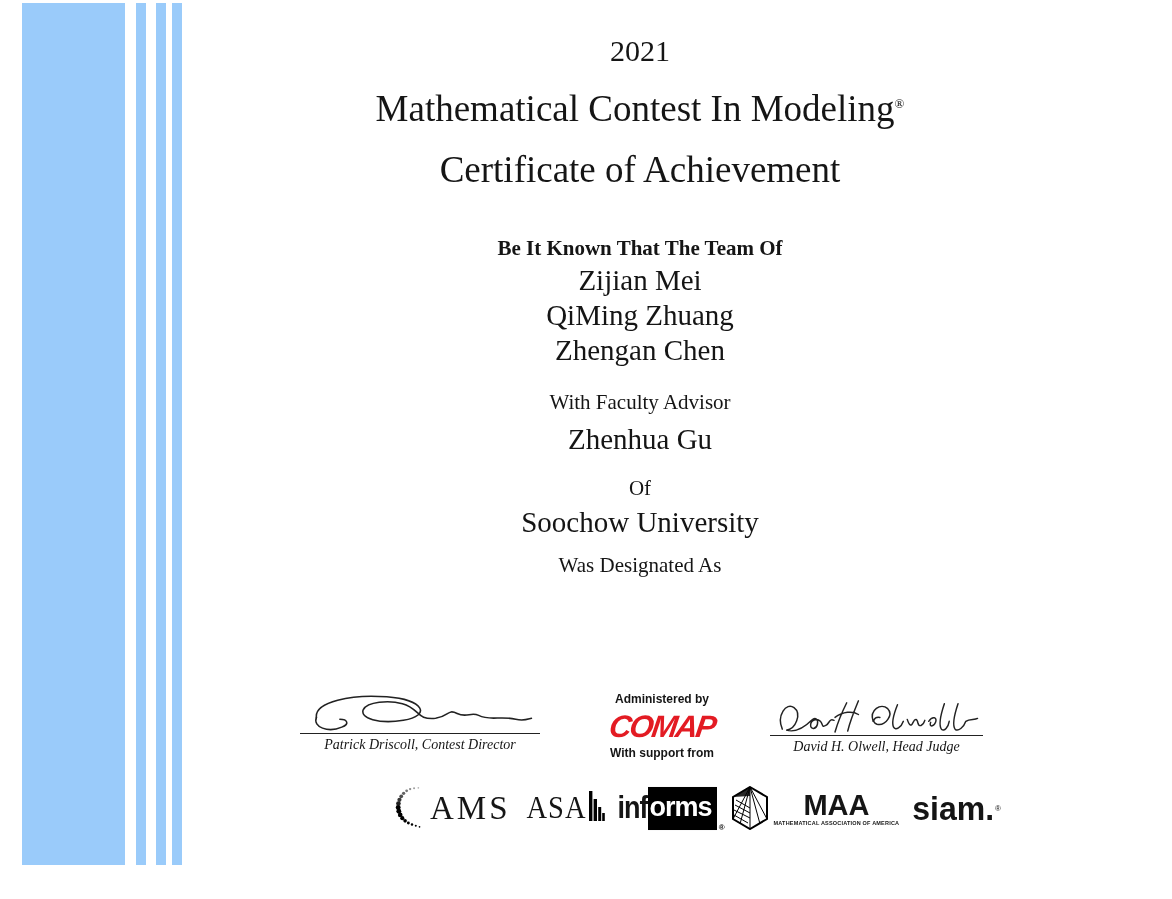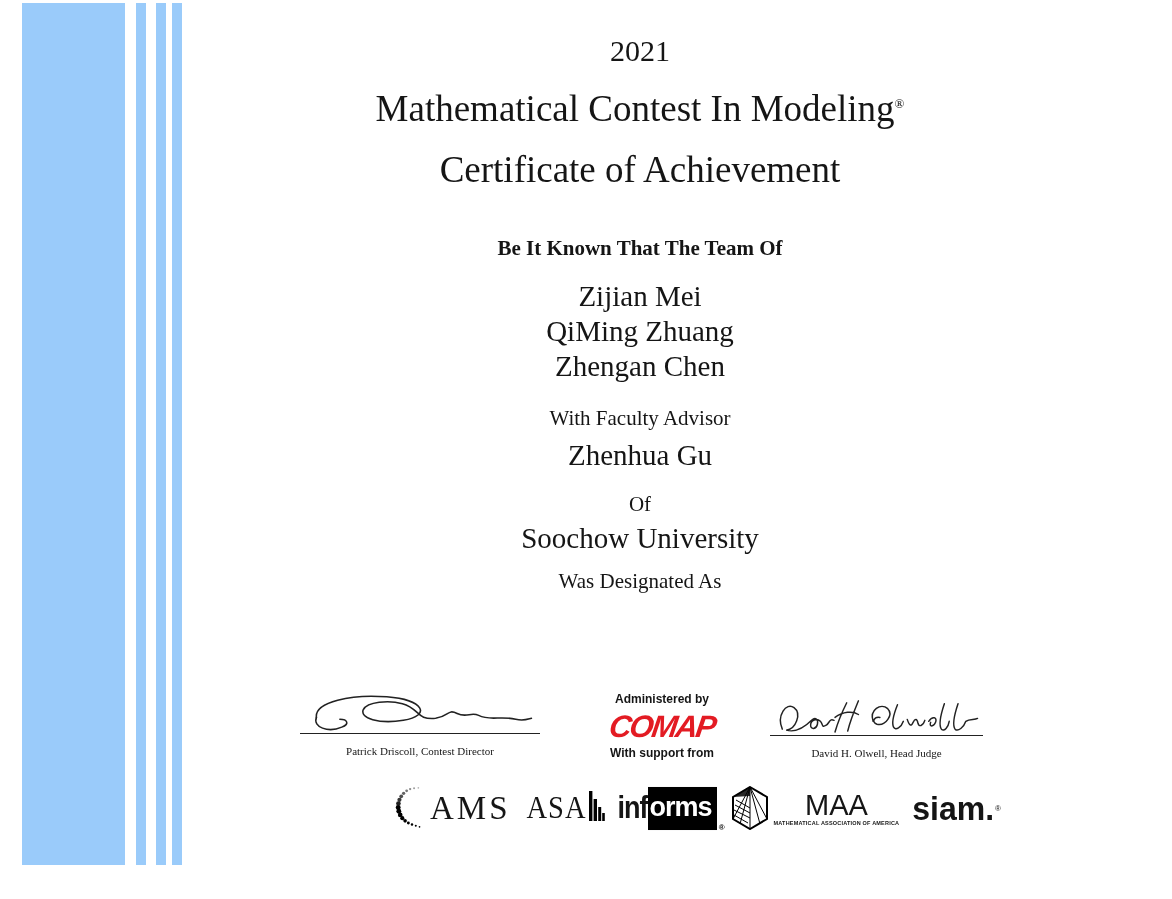--- a/index.html
+++ b/index.html
@@ -15,55 +15,55 @@
 
   
   .content { position:absolute; left:190px; top:0; width:900px; text-align:center; }
   .year       { margin-top:33px; font-size:30px; line-height:36px; }
   .title      { margin-top:17px; font-size:37px; line-height:46px; font-weight:normal; }
   .title sup  { font-size:13px; vertical-align:super; line-height:0; }
   .subtitle   { margin-top:15px; font-size:37px; line-height:46px; font-weight:normal; }
   .small-line { font-size:21px; line-height:26px; }
   .team-intro { margin-top:42px;font-weight:bold; }
   .big-line   { font-size:29px; line-height:35px; }
-  .members    { margin-top:18px; }
+  .members    { margin-top:2px; }
   .advisor-intro { margin-top:21px; }
   .advisor-name  { margin-top:7px; }
   .of-label      { margin-top:18px; }
   .institution   { margin-top:4px; }
   .designation-intro { margin-top:12px; }
   .designation   { margin-top:3px; font-size:27px; line-height:33px; }
 
   
   .sig-block { position:absolute; text-align:center; }
   .sig-left  { left:300px; top:690px; width:240px; }
   .sig-right { left:770px; top:694px; width:213px; }
   .sig-draw  { display:block; border-bottom:1.5px solid #222; }
-  .sig-caption { font-size:11px; line-height:18px; margin-top:8px; white-space:nowrap; }
+  .sig-caption { font-size:14px; line-height:18px; margin-top:2px; white-space:nowrap;font-style:italic; }
   .comap-block { position:absolute; left:602px; top:692px; width:120px; text-align:center;
                  font-family:"Liberation Sans", sans-serif; }
   .comap-label { font-size:12px; font-weight:bold; line-height:14px; }
   .comap-logo  { display:block; margin:4px 0 2px 0; color:#E31B23; font-size:31px; line-height:34px;
                  font-weight:bold; font-style:italic; letter-spacing:-2px;
                  transform:skewX(-8deg); font-family:"Liberation Sans", sans-serif; }
 
   
   .logos { position:absolute; left:392px; top:779px; width:520px; height:58px;
            display:flex; align-items:center; justify-content:flex-start; gap:13px; }
   .logo-item { display:flex; align-items:center; }
   .ams-text { font-size:33px; letter-spacing:3px; margin-left:7px; }
   .asa-text { font-size:31px; letter-spacing:1px; transform:scaleX(.92); }
   .informs { font-family:"Liberation Sans", sans-serif; font-weight:bold; position:relative; }
   .informs-prefix { font-size:27px; letter-spacing:-1px; transform:scaleY(1.15); display:inline-block; }
   .informs-box { background:#000; color:#fff; font-size:27px; letter-spacing:-1px;
                  padding:4px 5px 6px 2px; display:inline-block; transform:scaleY(1.05); }
   .informs-reg { position:absolute; right:-8px; bottom:-3px; font-size:8px; color:#000; }
   .maa { font-family:"Liberation Sans", sans-serif; }
   .maa-textcol { display:flex; flex-direction:column; align-items:center; margin-left:4px; }
-  .maa-text { font-size:29px; font-weight:normal; letter-spacing:0; line-height:30px; }
+  .maa-text { font-size:29px; font-weight:bold; letter-spacing:0; line-height:30px; }
   .maa-tagline { font-size:5.5px; font-weight:bold; letter-spacing:.2px; white-space:nowrap; }
   .siam { font-family:"Liberation Sans", sans-serif; position:relative; }
   .siam-text { font-size:32px; font-weight:bold; letter-spacing:0; transform:scaleY(1.05); display:inline-block; }
   .siam-reg { font-size:8px; vertical-align:bottom; margin-left:1px; }
 
   svg { display:block; }
 </style>
 </head>
 <body>
 

